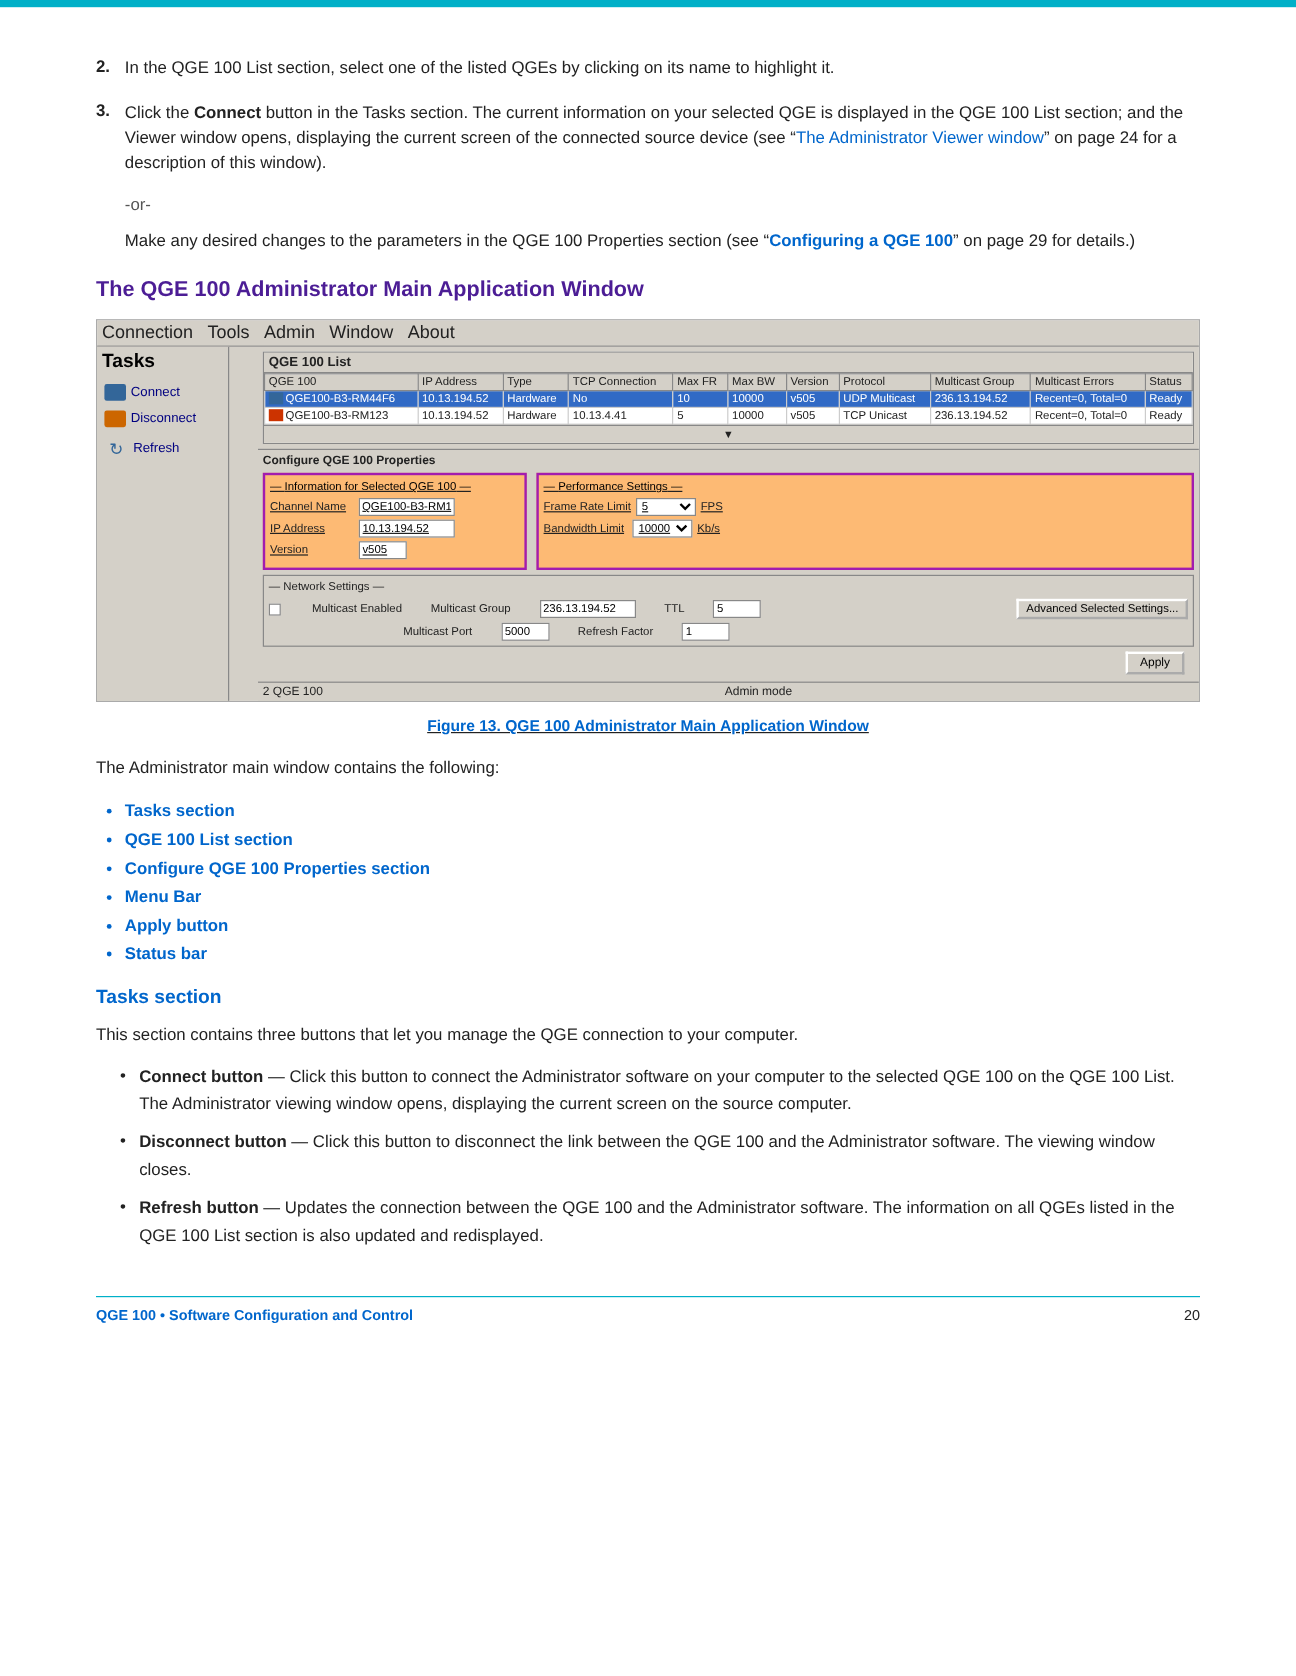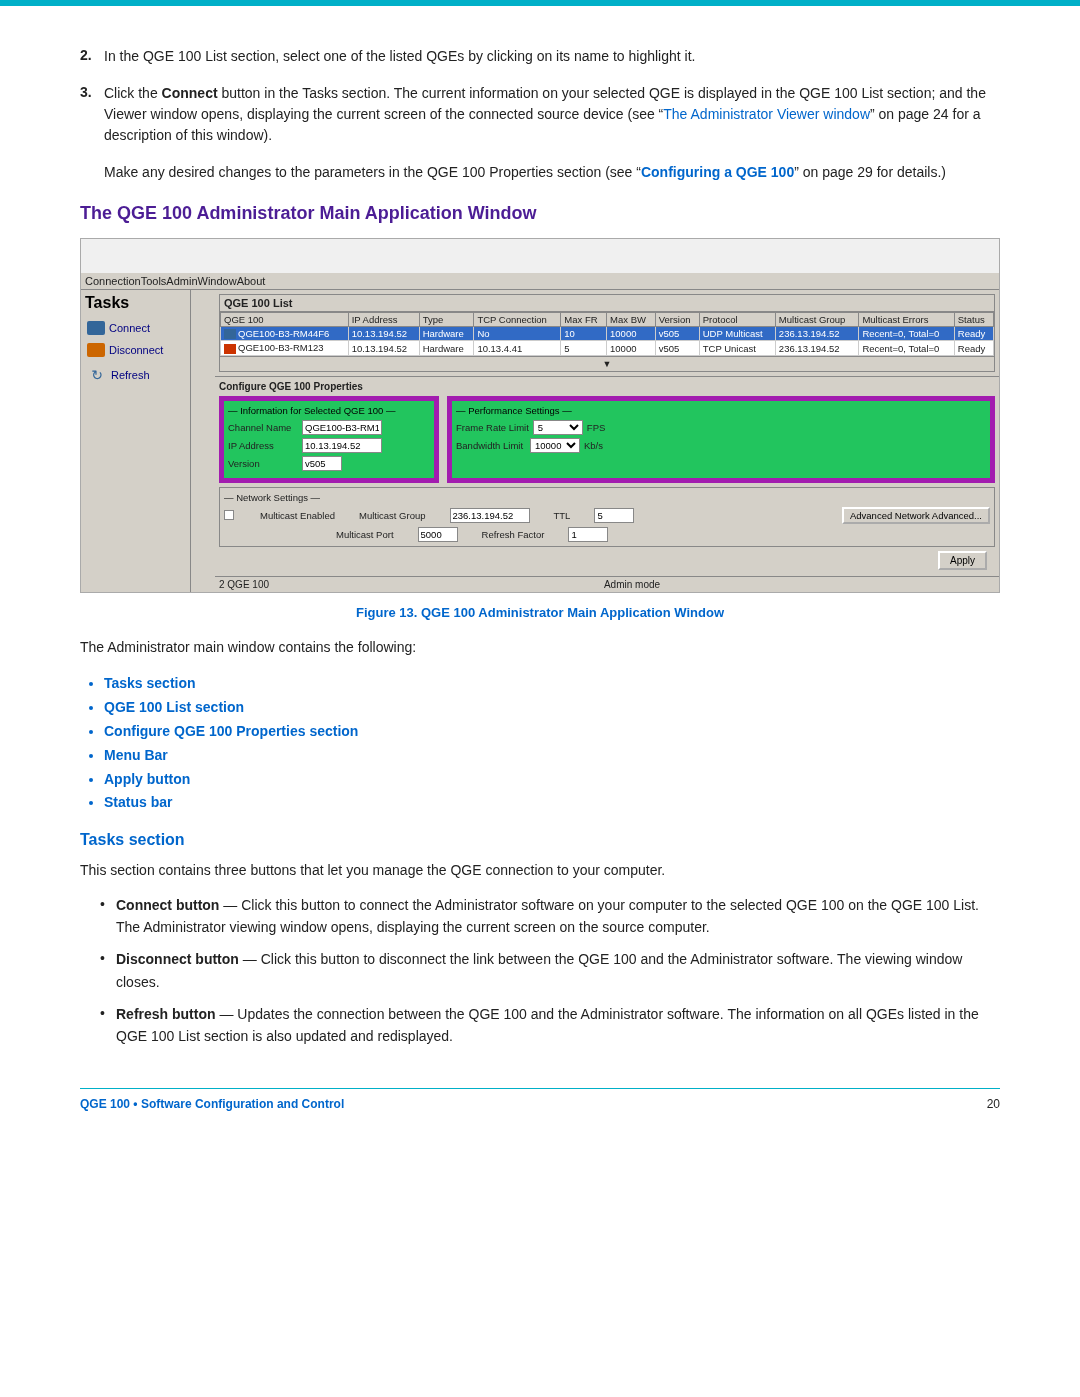--- a/index.html
+++ b/index.html
@@ -103,22 +103,22 @@
       color: #000;
       cursor: pointer;
     }
 
     
     .win-menubar {
       background: #d4d0c8;
       border-bottom: 1px solid #888;
       padding: 2px 4px;
       display: flex;
-      font-size: 11px;
-      margin-top: 34px;
+      gap: 12px;
+      font-size: 15px;
     }
     .win-menubar span { cursor: pointer; }
 
     
     .win-main {
       display: flex;
       background: #d4d0c8;
     }
 
     
@@ -211,25 +211,26 @@
     .configure-title {
       font-weight: bold;
       font-size: 10px;
       margin-bottom: 4px;
     }
     .config-panels {
       display: flex;
       gap: 8px;
     }
     .config-group {
-      border: 5px solid #a21caf;
-      background: #22c55e;
+      border: 2px solid #a21caf;
+      background: #fdba74;
       padding: 4px;
       flex: 1;
       font-size: 10px;
+      text-decoration: underline;
     }
     .config-group-title {
       font-size: 9.5px;
       font-weight: normal;
       color: #000;
       margin-bottom: 4px;
     }
     .config-row {
       display: flex;
       align-items: center;
@@ -295,20 +296,21 @@
       justify-content: space-between;
       clear: both;
     }
 
     
     .figure-caption {
       text-align: center;
       font-size: 13px;
       margin-bottom: 16px;
       color: #222;
+      text-decoration: underline;
     }
     .figure-caption b { color: #0066cc; }
 
     
     .description-text {
       font-size: 14px;
       line-height: 1.6;
       margin-bottom: 14px;
       color: #222;
     }
@@ -433,20 +435,21 @@
     <span class="step-text">In the QGE 100 List section, select one of the listed QGEs by clicking on its name to highlight it.</span>
   </div>
 
   <div class="step-item">
     <span class="step-number">3.</span>
     <span class="step-text">
       Click the <b>Connect</b> button in the Tasks section. The current information on your selected QGE is displayed in the QGE 100 List section; and the Viewer window opens, displaying the current screen of the connected source device (see “<a>The Administrator Viewer window</a>” on page 24 for a description of this window).
     </span>
   </div>
 
+  <div class="or-text">-or-</div>
 
   <div class="step-text-plain">
     Make any desired changes to the parameters in the QGE 100 Properties section (see “<a>Configuring a QGE 100</a>” on page 29 for details.)
   </div>
 
   <div class="section-heading">The QGE 100 Administrator Main Application Window</div>
 
   <div class="screenshot-container">
 
 
@@ -575,21 +578,21 @@
 
           <div class="network-section">
             <div class="network-title">— <span>Network Settings</span> —</div>
             <div class="network-row">
               <span class="checkbox-sm"></span>
               <span>Multicast Enabled</span>
               <span>Multicast Group</span>
               <input class="config-input" value="236.13.194.52" style="">
               <span>TTL</span>
               <input class="config-input config-input-sm" value="5" style="">
-              <button class="advanced-btn">Advanced Network Advanced...</button>
+              <button class="advanced-btn">Advanced Selected Settings...</button>
             </div>
             <div class="network-row" style="margin-top:3px;">
               <span style="min-width:88px;"></span>
               <span>Multicast Port</span>
               <input class="config-input config-input-sm" value="5000" style="">
               <span>Refresh Factor</span>
               <input class="config-input config-input-sm" value="1" style="">
             </div>
           </div>
 

